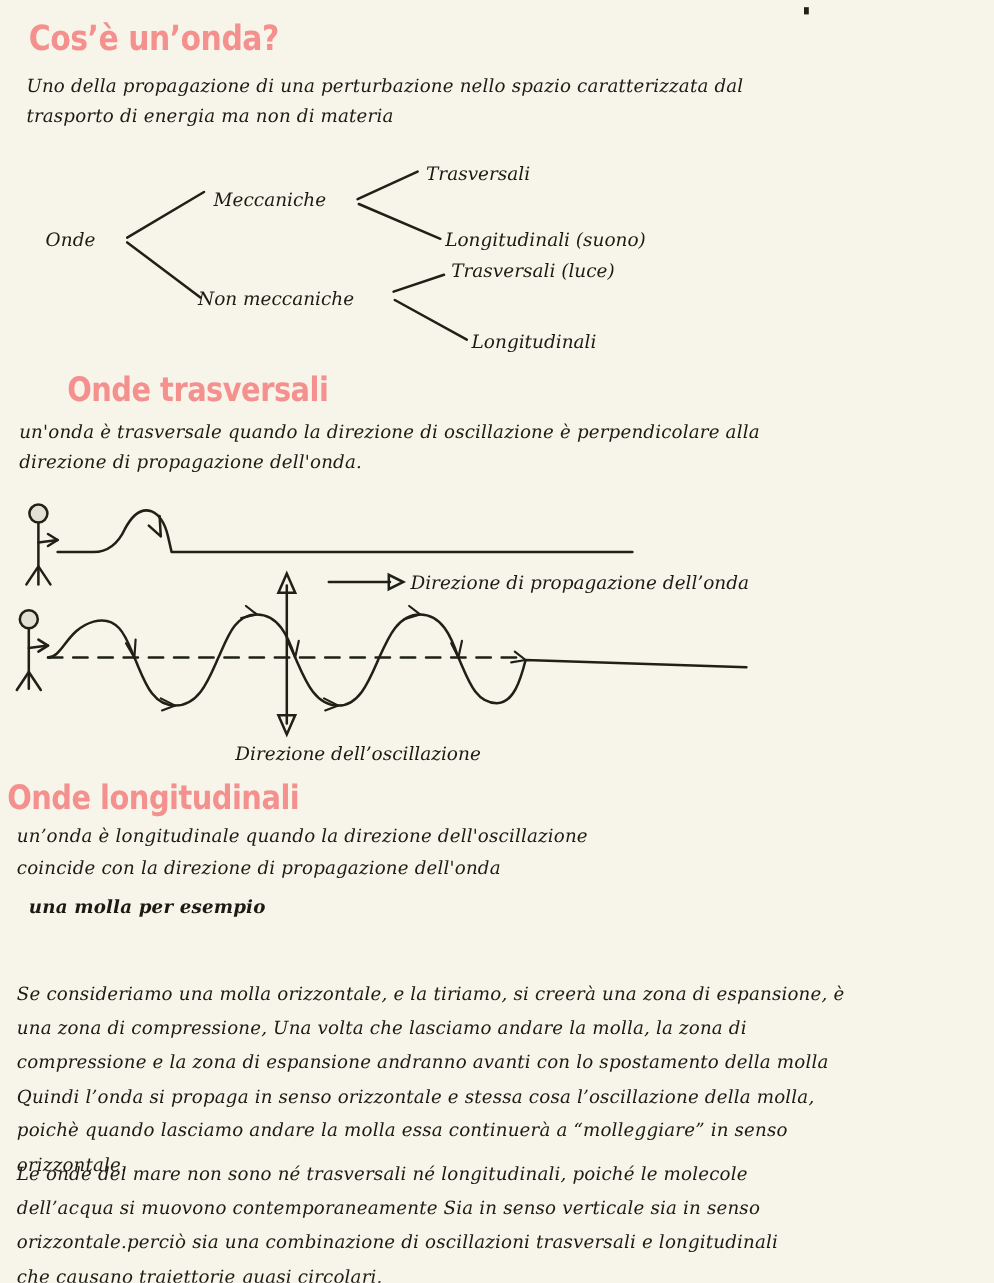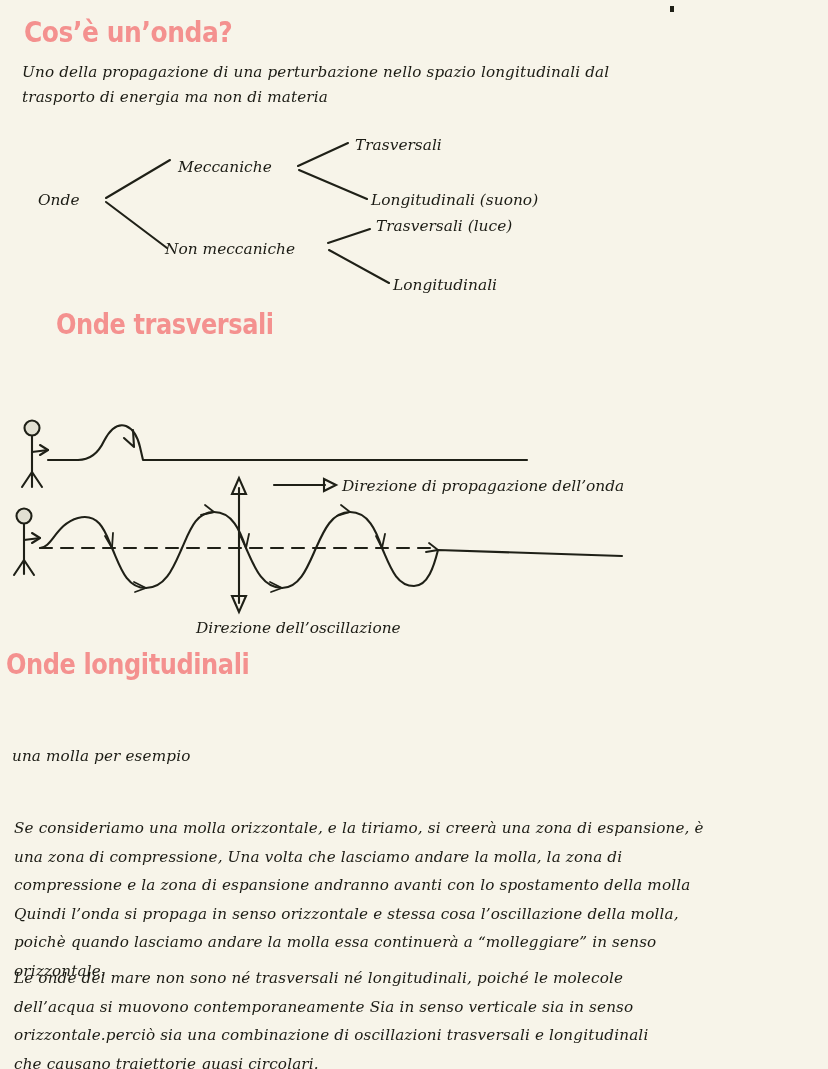--- a/index.html
+++ b/index.html
@@ -46,21 +46,21 @@
     font-style: italic;
     font-size: 15.2px;
     line-height: 25px;
     color: #1b1b14;
     white-space: pre-line;
     letter-spacing: 0.15px;
   }
   #p-def       { left: 22px; top: 60px;  width: 740px; }
   #p-trasv-def { left: 16px; top: 348px; width: 790px; }
   #p-long-def  { left: 14px; top: 684px; width: 700px; line-height: 26px; }
-  #p-molla-ex  { left: 12px; top: 744px; width: 700px; }
+  #p-molla-ex  { left: 24px; top: 744px; width: 700px; font-weight: bold; }
   #p-molla     { left: 14px; top: 814px; width: 800px; line-height: 28.5px; }
   #p-mare      { left: 14px; top: 964px; width: 800px; line-height: 28.5px; }
 
   
   .layer {
     position: absolute;
     left: 0; top: 0;
     width: 828px; height: 1069px;
     pointer-events: none;
   }
@@ -89,24 +89,28 @@
   <svg class="layer">
     <rect x="670" y="6" width="4" height="6" class="dot"></rect>
   </svg>
 
   <div class="h-pink" id="h-cose">Cos’è un’onda?</div>
 
   <div class="h-pink" id="h-trasv">Onde trasversali</div>
 
   <div class="h-pink" id="h-longit">Onde longitudinali</div>
 
-  <div class="body-txt" id="p-def">Uno della propagazione di una perturbazione nello spazio longitudinali dal
+  <div class="body-txt" id="p-def">Uno della propagazione di una perturbazione nello spazio caratterizzata dal
 trasporto di energia ma non di materia</div>
 
-
+  <div class="body-txt" id="p-trasv-def">un'onda è trasversale quando la direzione di oscillazione è perpendicolare alla
+direzione di propagazione dell'onda.</div>
+
+  <div class="body-txt" id="p-long-def">un’onda è longitudinale quando la direzione dell'oscillazione
+coincide con la direzione di propagazione dell'onda</div>
 
   <div class="body-txt" id="p-molla-ex">una molla per esempio</div>
 
   <div class="body-txt" id="p-molla">Se consideriamo una molla orizzontale, e la tiriamo, si creerà una zona di espansione, è
 una zona di compressione, Una volta che lasciamo andare la molla, la zona di
 compressione e la zona di espansione andranno avanti con lo spostamento della molla
 Quindi l’onda si propaga in senso orizzontale e stessa cosa l’oscillazione della molla,
 poichè quando lasciamo andare la molla essa continuerà a “molleggiare” in senso
 orizzontale.</div>
 

